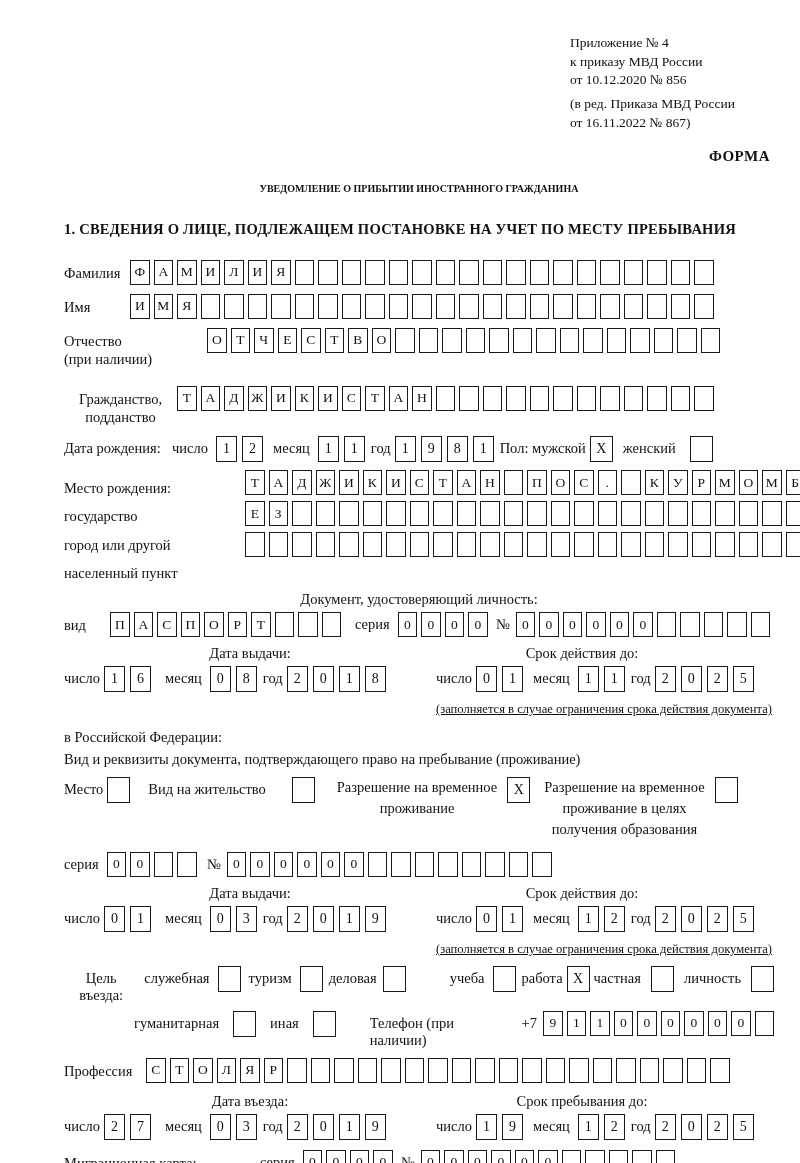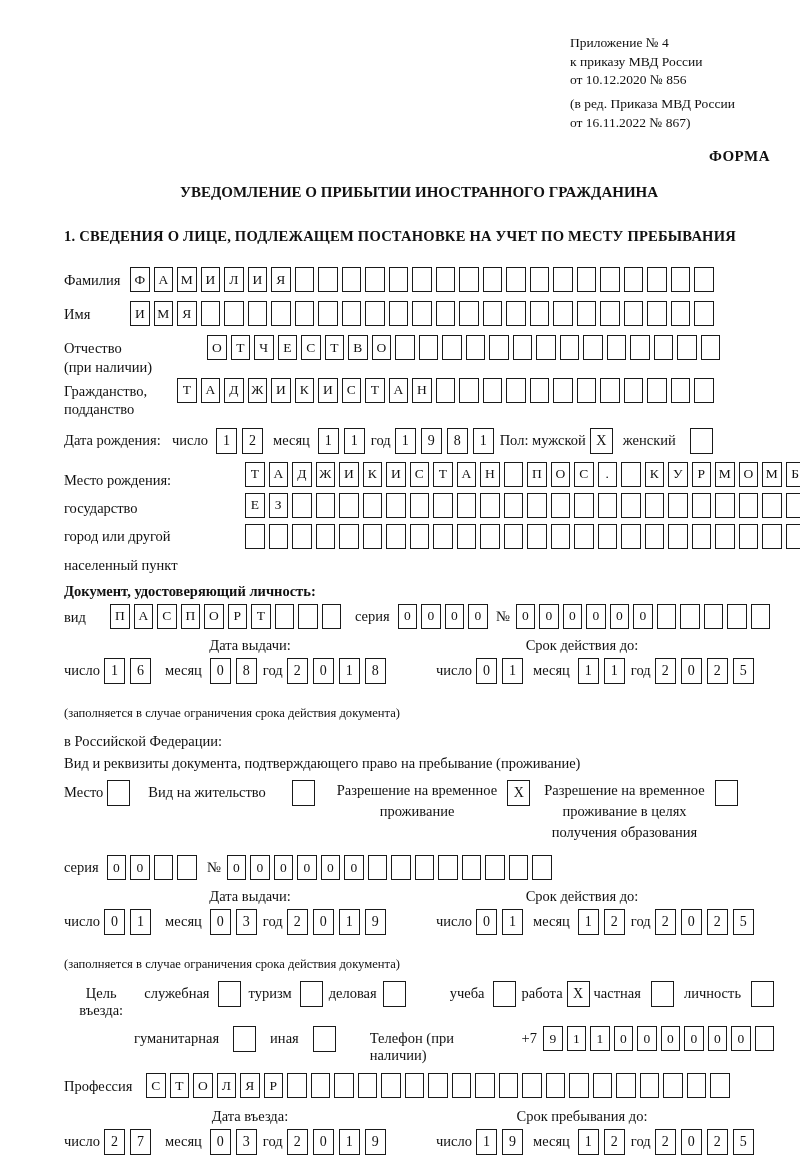--- a/index.html
+++ b/index.html
@@ -9,21 +9,21 @@
     font-family:"Liberation Serif", serif;
     color:#111;
     padding:34px 26px 16px 64px;
     overflow:hidden;
     position:relative;
   }
   .small { font-size:13.5px; line-height:1.38; }
   .hdr-block { width:196px; margin-left:auto; margin-right:8px; }
   .hdr-block .gap { margin-top:5px; }
   .forma { text-align:right; font-weight:bold; font-size:15px; margin:16px 4px 0 0; letter-spacing:.5px; }
-  .title { text-align:center; font-weight:bold; font-size:15px; line-height:1.55; margin-top:16px; }
+  .title { text-align:center; font-weight:bold; font-size:10px; line-height:1.55; margin-top:16px; }
   .blank-line { display:inline-block; width:56px; border-bottom:2px solid #222; height:14px; margin-left:10px; }
   .sec-head { font-weight:bold; font-size:14.6px; margin-top:24px; letter-spacing:.2px; }
 
   .row { display:flex; align-items:flex-start; margin-top:9px; }
   .lbl { font-size:14.5px; line-height:1.25; flex-shrink:0; padding-top:4px; }
   .cells { display:flex; gap:4px; flex-wrap:nowrap; }
   .cbox {
     width:19.5px; height:25px; border:1.6px solid #1a1a1a;
     display:inline-flex; align-items:center; justify-content:center;
     font-size:13.5px; flex-shrink:0; background:#fff;
@@ -32,27 +32,27 @@
   .dcells .cbox { width:21px; height:26px; font-size:14px; }
   .chk {
     width:23px; height:26px; border:1.6px solid #1a1a1a;
     display:inline-flex; align-items:center; justify-content:center;
     font-size:14px; flex-shrink:0; background:#fff;
   }
   .dlabel { font-size:14.5px; padding-top:4px; }
   .ml4{margin-left:4px;} .ml6{margin-left:6px;} .ml8{margin-left:8px;}
   .ml10{margin-left:10px;} .ml14{margin-left:14px;} .ml18{margin-left:18px;}
 
-  .center-bold { font-weight:bold; font-size:14.5px; margin-top:10px; }
+  .center-bold { text-align:center; font-weight:normal; font-size:14.5px; margin-top:10px; }
   .dhead { display:flex; font-size:14.5px; margin-top:8px; }
   .dhead .c1 { width:372px; text-align:center; }
   .dhead .c2 { flex:1; text-align:center; padding-right:46px; }
   .drow { display:flex; margin-top:4px; }
   .dgrp { display:flex; align-items:flex-start; }
-  .note { font-size:12.6px; margin-top:22px; padding-right:2px; }
+  .note { text-align:right; font-size:12.6px; margin-top:10px; padding-right:2px;text-decoration:underline; }
   .para { font-size:14.5px; margin-top:10px; line-height:1.5; }
   .opt-line { display:flex; align-items:flex-start; margin-top:8px; font-size:14.5px; }
   .opt-stack { text-align:center; line-height:1.45; }
   .side-labels div { font-size:14.5px; line-height:1.95; }
   .stack-rows .cells { margin-top:6px; }
   .stack-rows .cells:first-child { margin-top:0; }
 </style>
 </head>
 <body>
 
@@ -157,21 +157,21 @@
       <span class="cbox"></span>
       <span class="cbox"></span>
       <span class="cbox"></span>
       <span class="cbox"></span>
       <span class="cbox"></span>
       <span class="cbox"></span>
       <span class="cbox"></span>
     </span>
 </div>
 
-<div class="row" style="margin-top:2px;">
+<div class="row" style="margin-top:18px;text-align:center;">
   <span class="lbl" style="width:113px;">
     <span>Гражданство,</span><br>
     <span>подданство</span>
   </span>
   <span class="cells">
       <span class="cbox">Т</span>
       <span class="cbox">А</span>
       <span class="cbox">Д</span>
       <span class="cbox">Ж</span>
       <span class="cbox">И</span>

